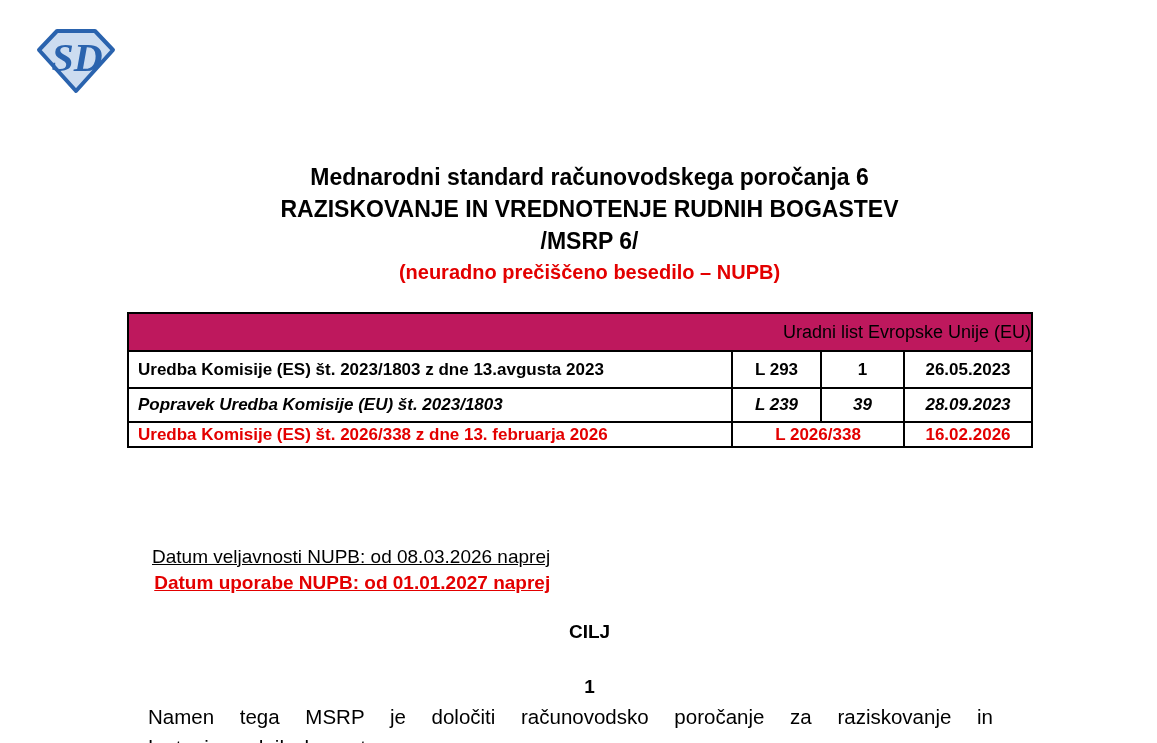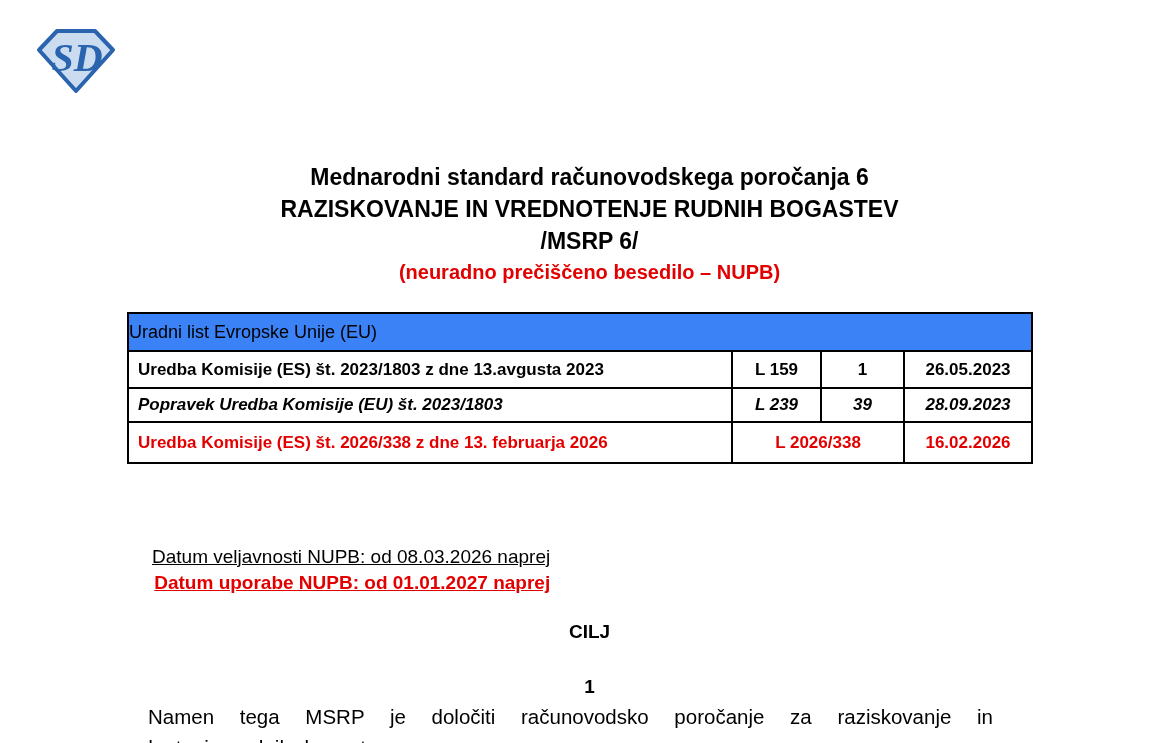--- a/index.html
+++ b/index.html
@@ -22,27 +22,27 @@
   .title-line { font-size:23px; line-height:32px; white-space:nowrap; }
   .subtitle   { font-size:20px; line-height:31px; color:#e30000; white-space:nowrap; }
 
   
   table.doc-table {
     position:absolute; left:127px; top:312px; width:904px;
     border-collapse:collapse; table-layout:fixed;
   }
   .doc-table td { border:2px solid #000; padding:0; overflow:hidden; }
   .doc-table tr.caption-row td,
-  .doc-table tr.colhdr-row td { background:#3b82f6; font-size:18px; text-align:left; }
+  .doc-table tr.colhdr-row td { background:#be185d; font-size:18px; text-align:right; }
   .doc-table tr.colhdr-row td { border-bottom-width:3px; }
   .doc-table tr.caption-row { height:38px; }
   .doc-table tr.colhdr-row  { height:37px; }
   .doc-table tr.data-row    { height:37px;border-radius:10px; }
   .doc-table tr.data-row-2  { height:34px;font-style:italic; }
-  .doc-table tr.data-row-3  { height:41px;padding-left:37px; }
+  .doc-table tr.data-row-3  { height:25px;padding-left:37px; }
   .doc-table td.desc { text-align:left; padding-left:9px; font-weight:bold; font-size:17px; }
   .doc-table td.num  { text-align:center; font-weight:bold; font-size:17px; }
   .doc-table tr.red-row td { color:#e30000; }
 
   
   .validity { position:absolute; left:152px; top:516px; font-size:19px; line-height:26px; }
   .validity .l1 { text-decoration:underline; white-space:nowrap;margin-top:28px; }
   .validity .l2 { text-decoration:underline; color:#e30000; font-weight:bold; white-space:nowrap;text-align:right; }
 
   
@@ -82,21 +82,21 @@
       <col style="width:89px">
       <col style="width:83px">
       <col style="width:128px">
   </colgroup>
   <tbody>
     <tr class="caption-row">
       <td colspan="4">Uradni list Evropske Unije (EU)</td>
     </tr>
     <tr class="data-row">
       <td class="desc">Uredba Komisije (ES) št. 2023/1803 z dne 13.avgusta 2023</td>
-      <td class="num">L 159</td>
+      <td class="num">L 293</td>
       <td class="num">1</td>
       <td class="num">26.05.2023</td>
     </tr>
     <tr class="data-row-2">
       <td class="desc">Popravek Uredba Komisije (EU) št. 2023/1803</td>
       <td class="num">L 239</td>
       <td class="num">39</td>
       <td class="num">28.09.2023</td>
     </tr>
     <tr class="data-row-3 red-row">

